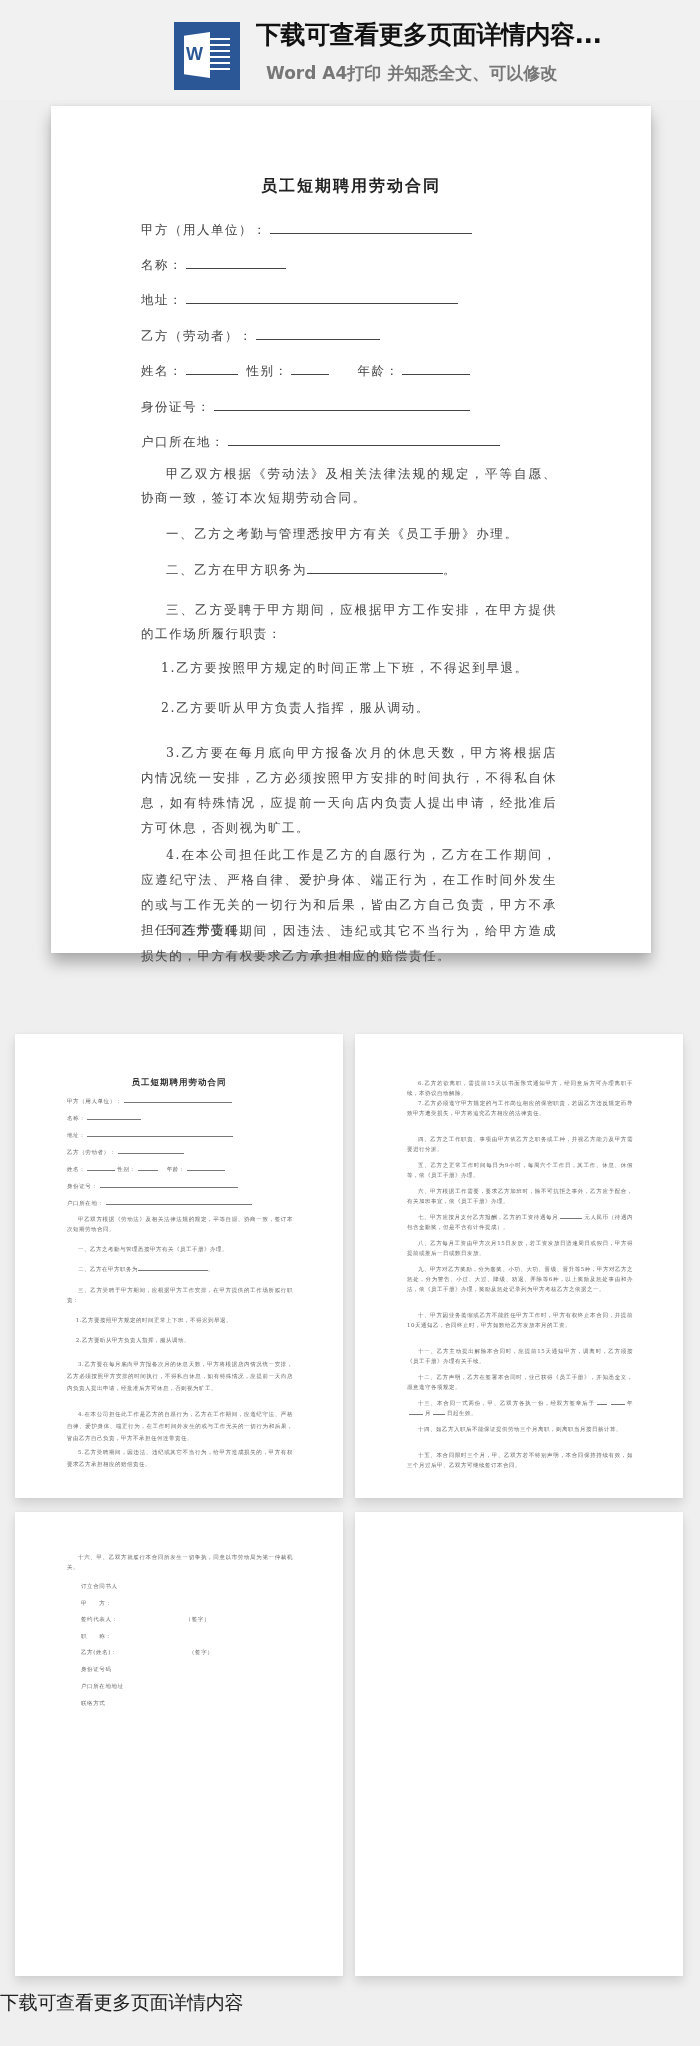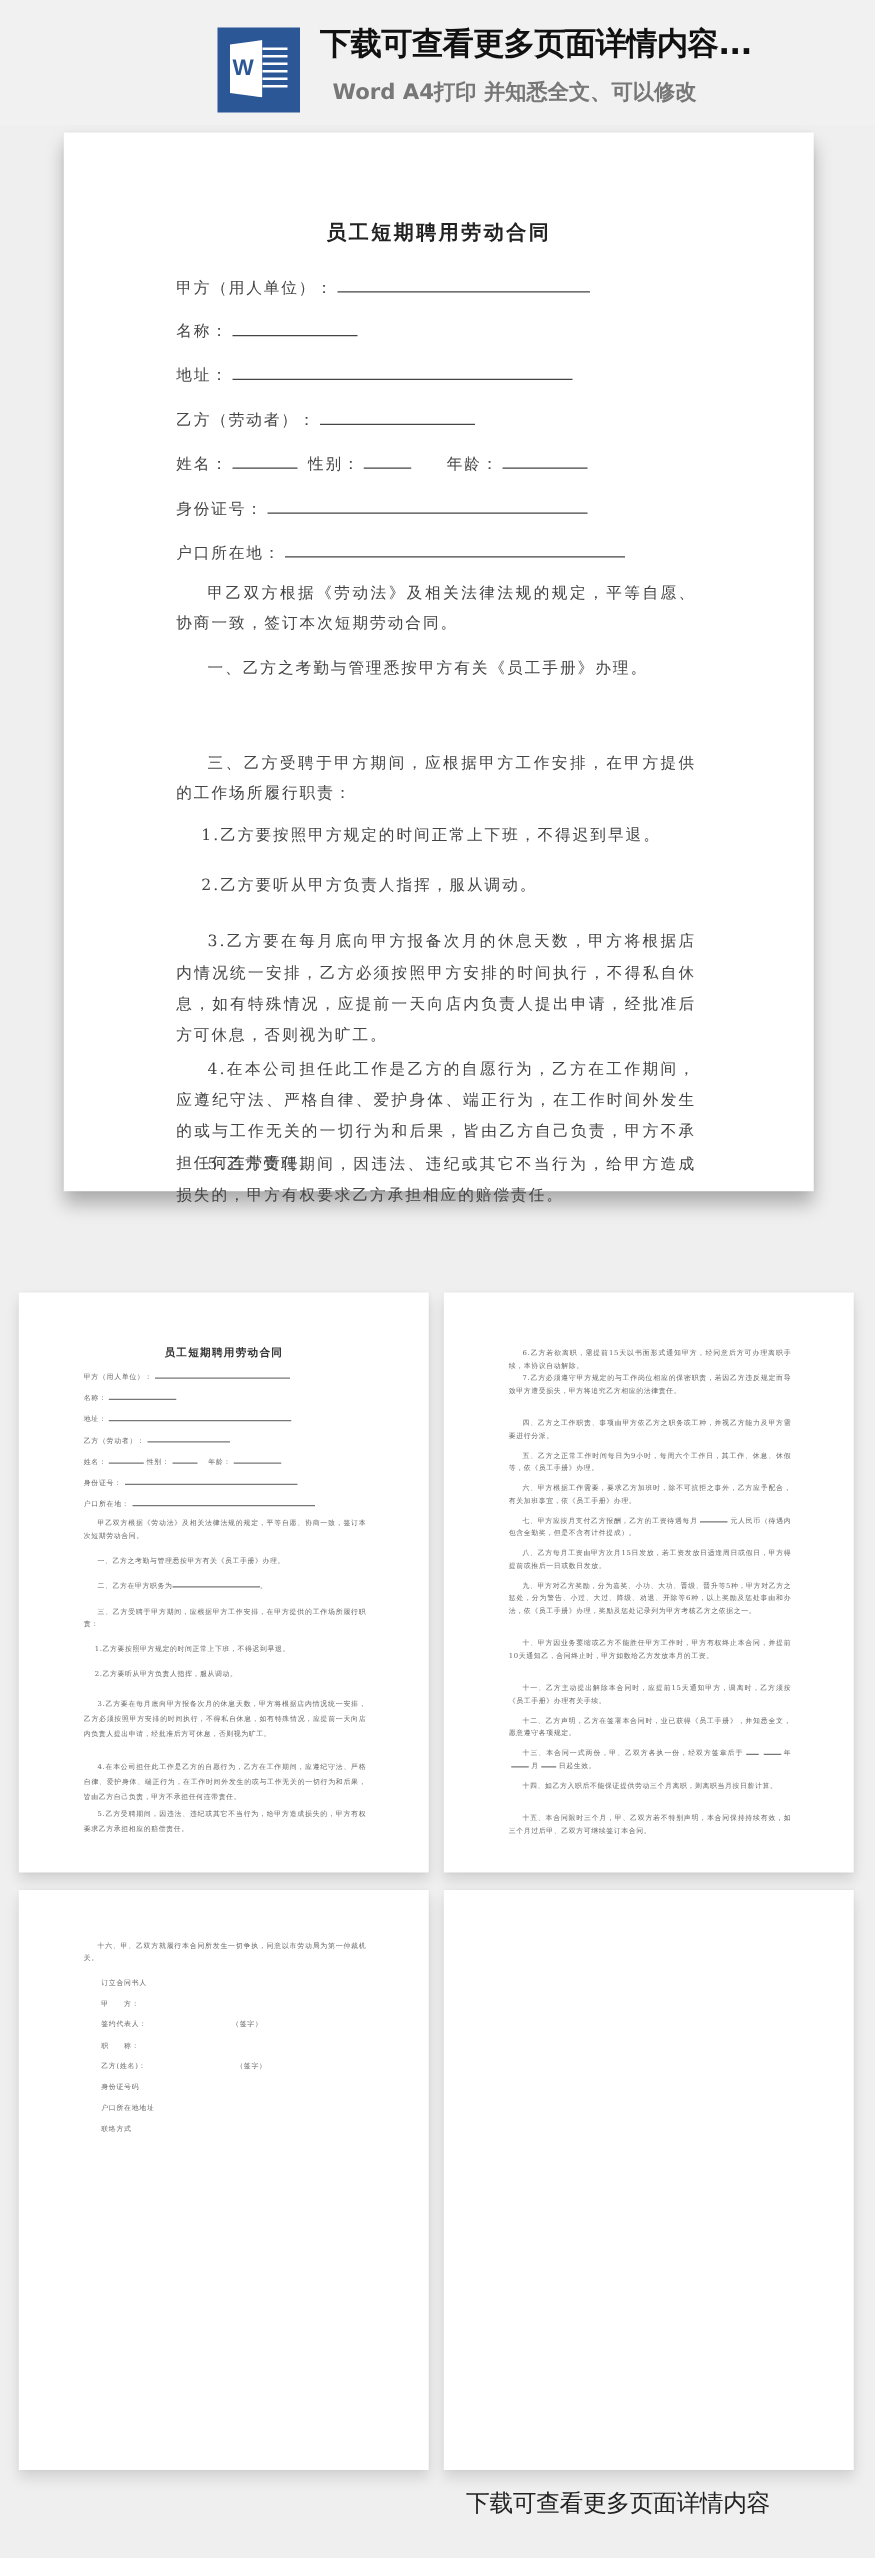--- a/index.html
+++ b/index.html
@@ -25,21 +25,21 @@
   .para { position: absolute; left: 90px; width: 416px; font-size: 12.5px; letter-spacing: 1.6px; line-height: 24px; color: #444; text-align: justify; }
   .indent { text-indent: 2em; }
 
   
   .thumb { position: absolute; width: 328px; height: 464px; background: #fff; box-shadow: 0 6px 10px rgba(0,0,0,0.12), 0 0 3px rgba(0,0,0,0.05); overflow: hidden; }
   .t-title { position: absolute; left: 0; width: 100%; top: 43px; text-align: center; font-size: 8.5px; font-weight: bold; color: #333; letter-spacing: 1px; }
   .t-line { position: absolute; left: 52px; font-size: 5.5px; color: #666; white-space: nowrap; letter-spacing: 0.6px; }
   .t-para { position: absolute; left: 52px; width: 226px; font-size: 5.5px; line-height: 10px; color: #666; letter-spacing: 0.5px; text-align: justify; }
   .t-blank { display: inline-block; border-bottom: 1px solid #777; height: 1px; margin: 0 2px; }
 
-  .footer { position: absolute; left: 0; top: 1990px; width: 616px; text-align: right; font-size: 19px; color: #222; letter-spacing: -0.3px; }
+  .footer { position: absolute; left: 0; top: 1990px; width: 616px; text-align: left; font-size: 19px; color: #222; letter-spacing: -0.3px; }
 </style>
 </head>
 <body>
 
 <div class="header">
   <div class="word-icon">
     <div class="lines">
         <i></i>
         <i></i>
         <i></i>
@@ -77,20 +77,23 @@
   </div>
   <div class="mp-line" style="top:293px">
     <span>身份证号：</span><span class="blank" style="width:256px"></span>
   </div>
   <div class="mp-line" style="top:328px">
     <span>户口所在地：</span><span class="blank" style="width:272px"></span>
   </div>
 
   <div class="para indent" style="top:356px">甲乙双方根据《劳动法》及相关法律法规的规定，平等自愿、协商一致，签订本次短期劳动合同。</div>
   <div class="para" style="top:416px; padding-left:2em">一、乙方之考勤与管理悉按甲方有关《员工手册》办理。</div>
+  <div class="para" style="top:452px; padding-left:2em">
+    <span>二、乙方在甲方职务为</span><span class="blank" style="width:136px;margin:0"></span><span>。</span>
+  </div>
   <div class="para indent" style="top:492px">三、乙方受聘于甲方期间，应根据甲方工作安排，在甲方提供的工作场所履行职责：</div>
   <div class="para" style="top:550px; padding-left:1.6em">1.乙方要按照甲方规定的时间正常上下班，不得迟到早退。</div>
   <div class="para" style="top:590px; padding-left:1.6em">2.乙方要听从甲方负责人指挥，服从调动。</div>
   <div class="para indent" style="top:634px; line-height:25px">3.乙方要在每月底向甲方报备次月的休息天数，甲方将根据店内情况统一安排，乙方必须按照甲方安排的时间执行，不得私自休息，如有特殊情况，应提前一天向店内负责人提出申请，经批准后方可休息，否则视为旷工。</div>
   <div class="para indent" style="top:736px; line-height:25px">4.在本公司担任此工作是乙方的自愿行为，乙方在工作期间，应遵纪守法、严格自律、爱护身体、端正行为，在工作时间外发生的或与工作无关的一切行为和后果，皆由乙方自己负责，甲方不承担任何连带责任。</div>
   <div class="para indent" style="top:812px; line-height:25px">5.乙方受聘期间，因违法、违纪或其它不当行为，给甲方造成损失的，甲方有权要求乙方承担相应的赔偿责任。</div>
 </div>
 
 <div class="thumb doc-text" style="left:15px; top:1034px">
   <div class="t-title">员工短期聘用劳动合同</div>

